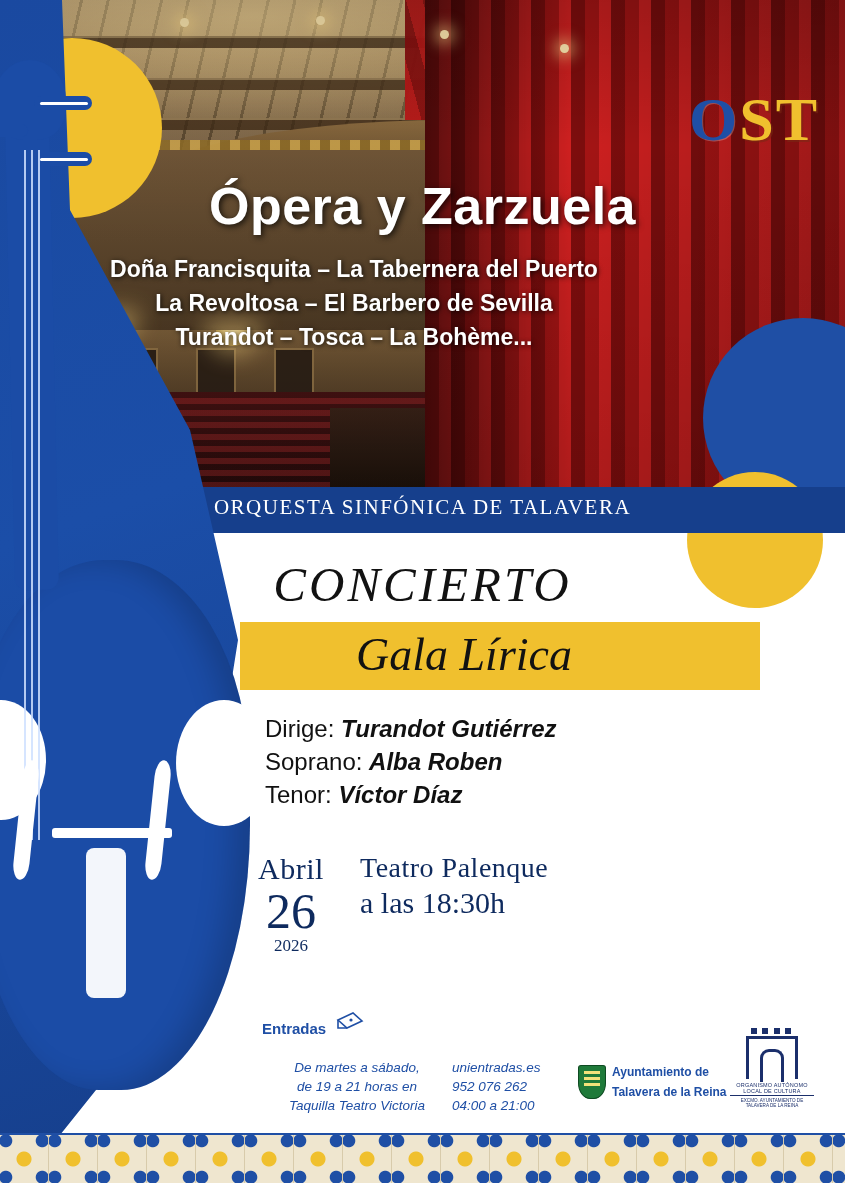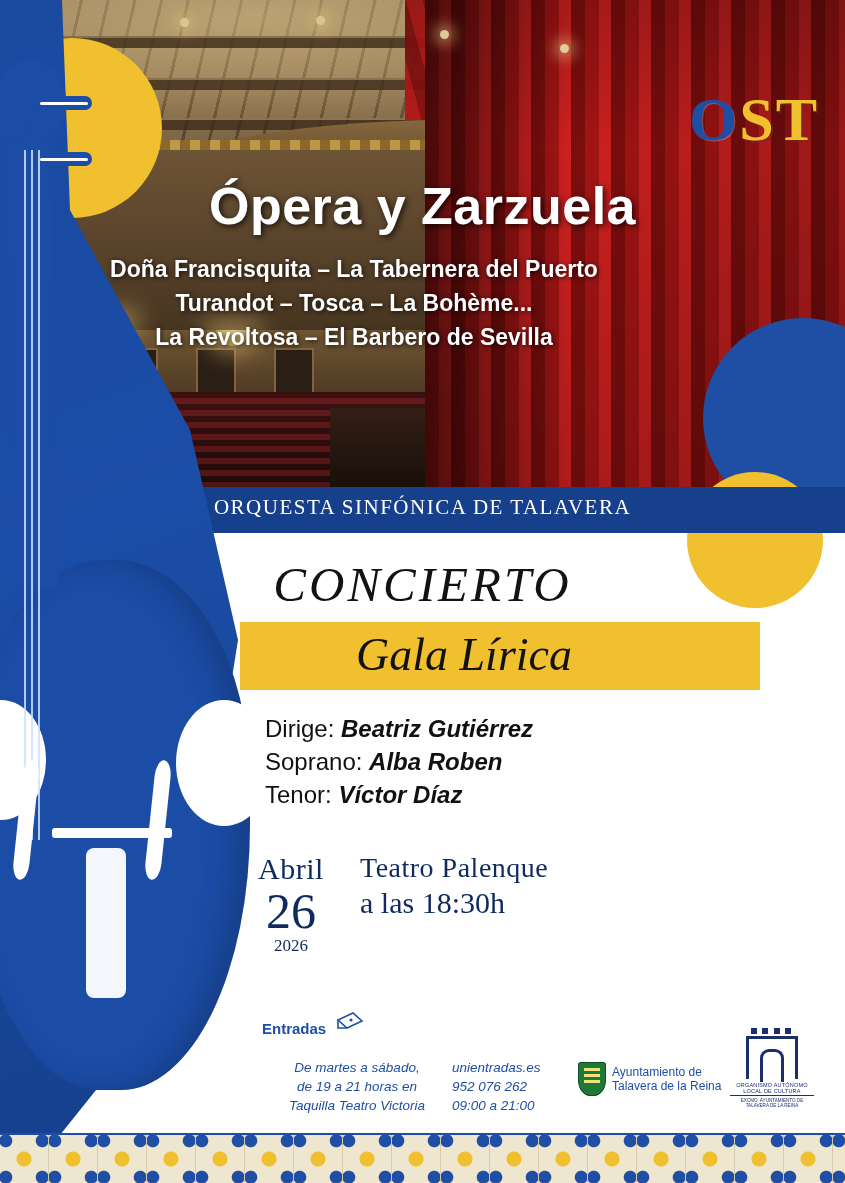--- a/index.html
+++ b/index.html
@@ -246,21 +246,21 @@
   }
   .shield {
     width:26px; height:32px; background:#1f7a3a; border:1px solid #0e4a22;
     border-radius: 3px 3px 12px 12px / 3px 3px 16px 16px;
     position:relative;
   }
   .shield:after{
     content:""; position:absolute; left:5px; top:5px; width:16px; height:18px;
     background: repeating-linear-gradient(180deg,#f2e27a 0 3px,#1f7a3a 3px 6px);
   }
-  .logo-talavera .t-text { color:#1f4fa5; font-size:12px; font-weight:normal; line-height:14px; }
+  .logo-talavera .t-text { color:#1f4fa5; font-size:12px; font-weight:bold; line-height:20px; }
 
   .logo-oalc {
     position:absolute; left:730px; top:1036px; width:84px; text-align:center;
   }
   .oalc-mark {
     width:46px; height:40px; margin:0 auto 3px auto;
     border:3px solid #1b2f6b; border-bottom:none; position:relative;
   }
   .oalc-mark:before{
     content:""; position:absolute; left:11px; top:10px; width:18px; height:30px;
@@ -329,22 +329,22 @@
   <div class="circle c-blue-right"></div>
   <div class="circle c-yellow-right"></div>
 
   <div class="ost-logo">
     <span class="o">O</span><span>ST</span>
   </div>
 
   <div class="title-main">Ópera y Zarzuela</div>
   <div class="title-sub">
     <div>Doña Francisquita – La Tabernera del Puerto</div>
+    <div>La Revoltosa – El Barbero de Sevilla</div>
     <div>Turandot – Tosca – La Bohème...</div>
-    <div>La Revoltosa – El Barbero de Sevilla</div>
   </div>
 
   <div class="band-blue">
     <div class="orq">ORQUESTA SINFÓNICA DE TALAVERA</div>
   </div>
 
   <div class="left-blue"></div>
   <div class="violin-body"></div>
   <div class="violin-waist-l"></div>
   <div class="violin-waist-r"></div>
@@ -363,21 +363,21 @@
   <div class="violin-bridge"></div>
   <div class="violin-tail"></div>
 
   <div class="concierto">CONCIERTO</div>
   <div class="gala-band"></div>
   <div class="gala-text">Gala Lírica</div>
 
   <div class="credits">
     <div>
       <span class="role">Dirige:</span>
-      <span class="name">Beatriz Gutiérrez</span>
+      <span class="name">Turandot Gutiérrez</span>
     </div>
     <div>
       <span class="role">Soprano:</span>
       <span class="name">Alba Roben</span>
     </div>
     <div>
       <span class="role">Tenor:</span>
       <span class="name">Víctor Díaz</span>
     </div>
   </div>
@@ -398,21 +398,21 @@
       <path d="M3 9 L18 2 L27 10 L12 17 Z" fill="none" stroke="#1f4fa5" stroke-width="1.6"></path>
       <path d="M3 9 L3 17 L12 17" fill="none" stroke="#1f4fa5" stroke-width="1.6"></path>
       <circle cx="16" cy="9" r="1.6" fill="#1f4fa5"></circle>
     </svg>
   </div>
   <div class="info-col info-1" style="white-space:pre-line">De martes a sábado,
 de 19 a 21 horas en
 Taquilla Teatro Victoria</div>
   <div class="info-col info-2" style="white-space:pre-line">unientradas.es
 952 076 262
-09:00 a 21:00</div>
+04:00 a 21:00</div>
 
   <div class="logo-talavera">
     <div class="shield"></div>
     <div class="t-text" style="white-space:pre-line">Ayuntamiento de
 Talavera de la Reina</div>
   </div>
 
   <div class="logo-oalc">
     <div class="oalc-mark">
       <div class="oalc-dots">

